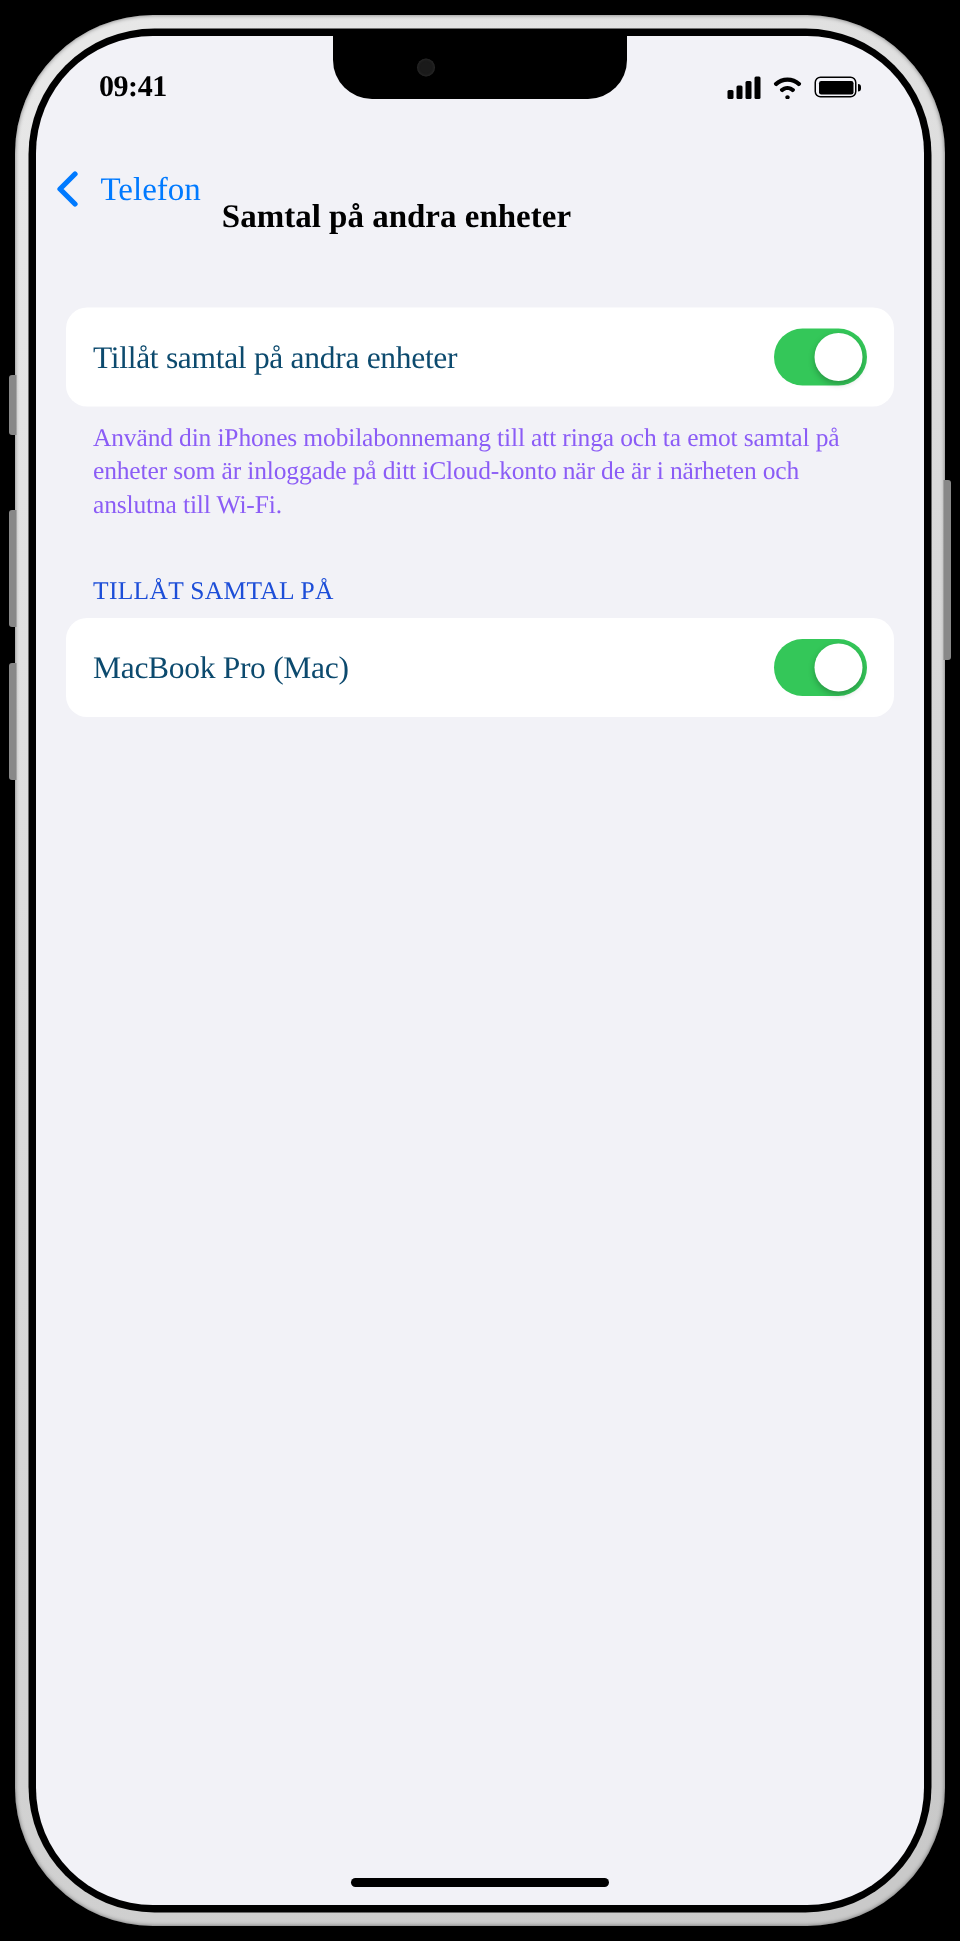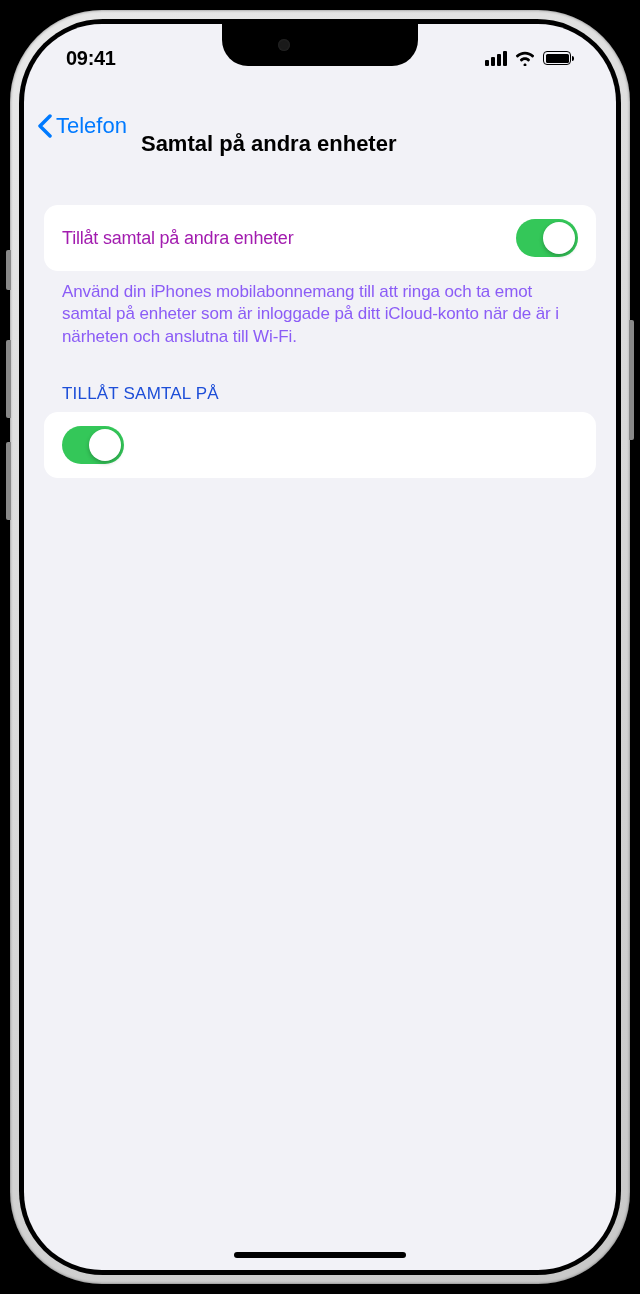--- a/index.html
+++ b/index.html
@@ -47,20 +47,21 @@
       height: 120px;
       background: #888;
       border-radius: 0 2px 2px 0;
     }
     .phone-inner {
       width: 100%;
       height: 100%;
       background: #000;
       border-radius: 84px;
       padding: 5px;
+      font-family: Liberation Serif, serif;
     }
     .screen {
       width: 100%;
       height: 100%;
       background: #f2f2f7;
       border-radius: 78px;
       overflow: hidden;
       position: relative;
     }
     .notch {
@@ -147,21 +148,21 @@
       display: flex;
       align-items: center;
       padding: 14px 14px 18px 14px;
       gap: 6px;
     }
     .back-button {
       display: flex;
       align-items: center;
       color: #007aff;
       font-size: 22px;
-      gap: 4px;
+      gap: 15px;
     }
     .chevron-left {
       width: 14px;
       height: 24px;
     }
     .nav-title {
       font-size: 22px;
       font-weight: 600;
       margin-left: 8px;
       margin-top: 37px;
@@ -182,22 +183,22 @@
       display: flex;
       align-items: center;
       justify-content: space-between;
       padding: 14px 18px;
       min-height: 54px;
     }
     .settings-row + .settings-row {
       border-top: 1px solid #e5e5ea;
     }
     .settings-label {
-      font-size: 18px;
-      color: #a21caf;
+      font-size: 21px;
+      color: #0c4a6e;
       letter-spacing: -0.2px;
     }
     .toggle {
       width: 62px;
       height: 38px;
       background: #34c759;
       border-radius: 19px;
       position: relative;
       flex-shrink: 0;
     }
@@ -295,20 +296,21 @@
             </div>
           </div>
         </div>
 
         <div class="footer-text">Använd din iPhones mobilabonnemang till att ringa och ta emot samtal på enheter som är inloggade på ditt iCloud-konto när de är i närheten och anslutna till Wi-Fi.</div>
 
         <div class="section-header">TILLÅT SAMTAL PÅ</div>
 
         <div class="settings-group section-group">
           <div class="settings-row">
+            <div class="settings-label">MacBook Pro (Mac)</div>
             <div class="toggle">
               <div class="toggle-knob"></div>
             </div>
           </div>
         </div>
       </div>
 
       <div class="home-indicator"></div>
     </div>
   </div>

